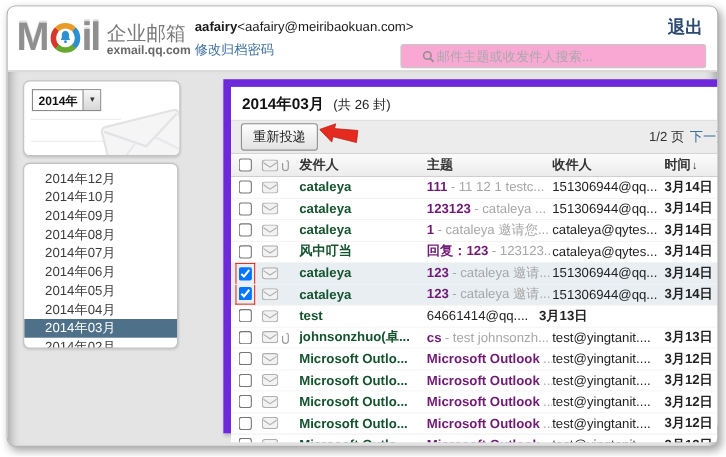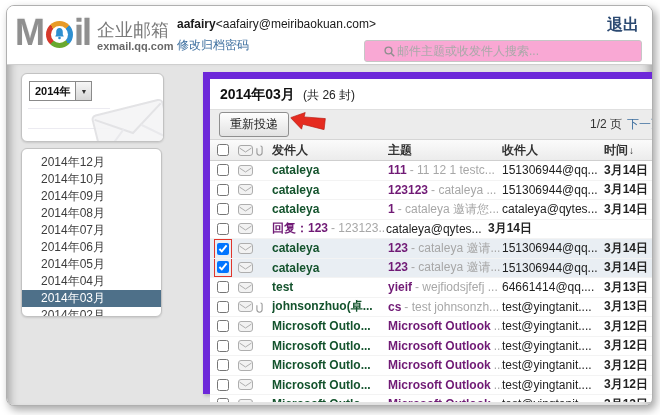--- a/index.html
+++ b/index.html
@@ -263,20 +263,21 @@
             </span>
     <span class="c-icons">
       <svg width="15" height="11" viewBox="0 0 15 11">
         <rect x="0.5" y="0.5" width="14" height="10" rx="2.5" fill="#f2f2f2" stroke="#aeaeae"></rect>
         <path d="M1.5 3 L7.5 7 L13.5 3" fill="none" stroke="#aeaeae"></path>
       </svg>
       <svg width="8" height="12" viewBox="0 0 8 12" style="visibility: hidden;">
         <path d="M5.5 2 a1.6 1.6 0 0 1 1.6 1.6 v5 a2.6 2.6 0 0 1 -5.2 0 v-4.4" fill="none" stroke="#9a9a9a" stroke-width="1.1"></path>
       </svg>
     </span>
+    <span class="c-sender">风中叮当</span>
     <span class="c-subject">
       <span class="subj-title">回复：123</span><span class="subj-preview">- 123123...</span>
     </span>
     <span class="c-recipient">cataleya@qytes...</span>
     <span class="c-time">3月14日</span>
   </div>
           <div class="trow highlighted anno-top">
     <span class="c-check">
               <span class="cb-box">
                 <input type="checkbox" checked="" style="">
@@ -329,23 +330,20 @@
     <span class="c-icons">
       <svg width="15" height="11" viewBox="0 0 15 11">
         <rect x="0.5" y="0.5" width="14" height="10" rx="2.5" fill="#f2f2f2" stroke="#aeaeae"></rect>
         <path d="M1.5 3 L7.5 7 L13.5 3" fill="none" stroke="#aeaeae"></path>
       </svg>
       <svg width="8" height="12" viewBox="0 0 8 12" style="visibility: hidden;">
         <path d="M5.5 2 a1.6 1.6 0 0 1 1.6 1.6 v5 a2.6 2.6 0 0 1 -5.2 0 v-4.4" fill="none" stroke="#9a9a9a" stroke-width="1.1"></path>
       </svg>
     </span>
     <span class="c-sender">test</span>
-    <span class="c-subject">
-      <span class="subj-title">yieif</span><span class="subj-preview">- wejfiodsjfefj ...</span>
-    </span>
     <span class="c-recipient">64661414@qq....</span>
     <span class="c-time">3月13日</span>
   </div>
           <div class="trow">
     <span class="c-check">
               <span class="cb-box">
                 <input type="checkbox" style="">
               </span>
             </span>
     <span class="c-icons">

